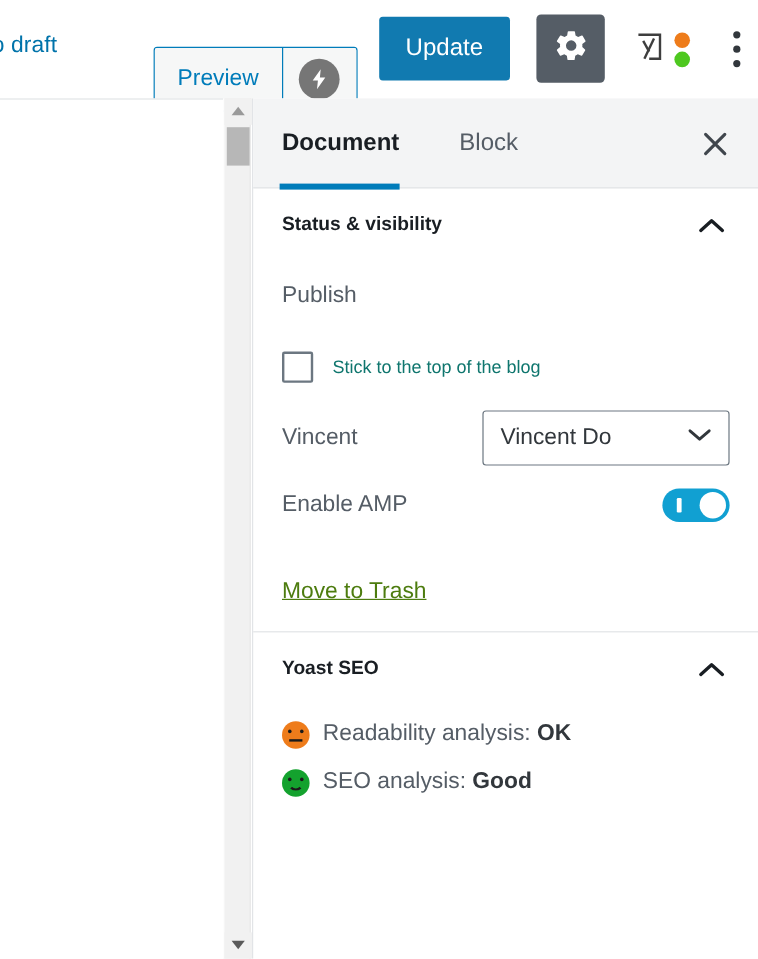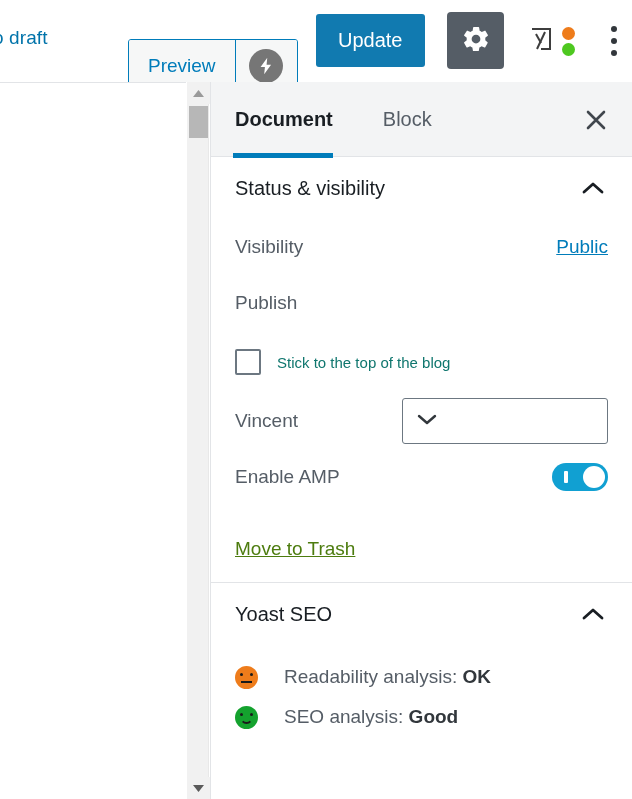--- a/index.html
+++ b/index.html
@@ -205,22 +205,22 @@
     padding: 0 24px;
   }
   .panel-header {
     display: flex;
     align-items: center;
     justify-content: space-between;
     height: 62px;
     cursor: pointer;
   }
   .panel-title {
-    font-size: 20px;
-    font-weight: normal;
+    font-size: 16px;
+    font-weight: bold;
     color: #191e23;
   }
   .chevron { padding-right: 4px; display: flex; }
   .panel-body { padding-bottom: 22px; }
 
   .row {
     display: flex;
     align-items: center;
     justify-content: space-between;
     min-height: 56px;
@@ -294,22 +294,21 @@
     display: inline-block;
     margin-top: 33px;
     font-size: 19px;
     color: #4d7c0f;
     text-decoration: underline;
     cursor: pointer;
   }
 
   .seo-item {
     display: flex;
-    align-items: center;
-    gap: 26px;
+    gap: 11px;
     height: 40px;
     cursor: pointer;
   }
   .seo-bullet {
     width: 23px; height: 23px;
     border-radius: 50%;
     flex: none;
     position: relative;
   }
   .seo-bullet .eye {
@@ -438,37 +437,34 @@
         <div class="panel-header">
           <span class="panel-title">Status &amp; visibility</span>
           <span class="chevron">
             <svg width="22" height="14" viewBox="0 0 22 14" aria-hidden="true">
               <path d="M2 11 11 3l9 8" fill="none" stroke="#191e23" stroke-width="2.8" stroke-linecap="round" stroke-linejoin="round"></path>
             </svg>
           </span>
         </div>
         <div class="panel-body">
 
-          <div class="row">
-            <span class="row-label">Visibility</span>
-            <span class="link-blue">Public</span>
-          </div>
 
           <div class="row">
             <span class="row-label">Publish</span>
           </div>
 
           <div class="checkbox-row">
             <span class="checkbox"></span>
             <span class="checkbox-label">Stick to the top of the blog</span>
           </div>
 
           <div class="row">
             <span class="row-label">Vincent</span>
             <span class="select-box">
+              <span class="select-value">Vincent Do</span>
               <span>
                 <svg width="20" height="13" viewBox="0 0 20 13" aria-hidden="true">
                   <path d="M2 3l8 7 8-7" fill="none" stroke="#32373c" stroke-width="2.4" stroke-linecap="round" stroke-linejoin="round"></path>
                 </svg>
               </span>
             </span>
           </div>
 
           <div class="row">
             <span class="row-label">Enable AMP</span>

